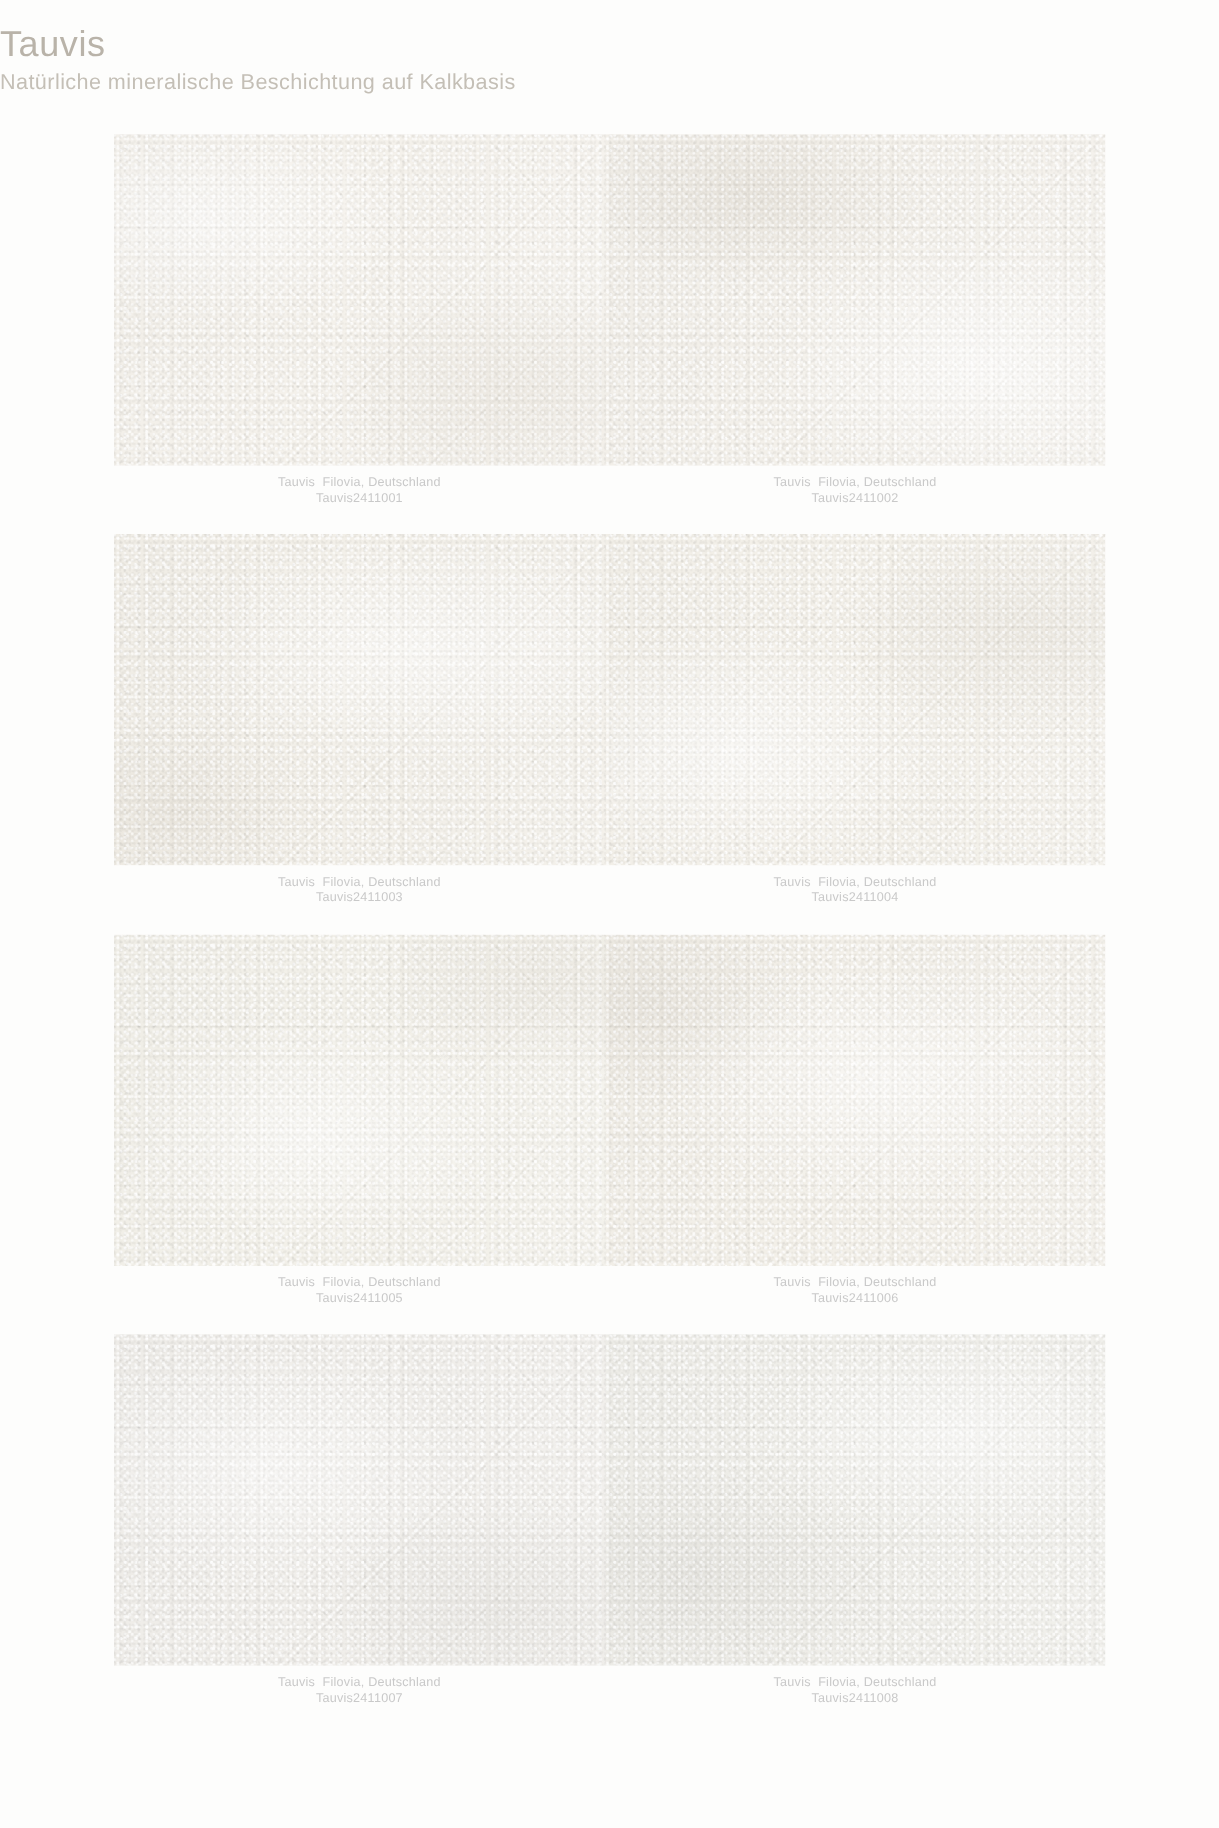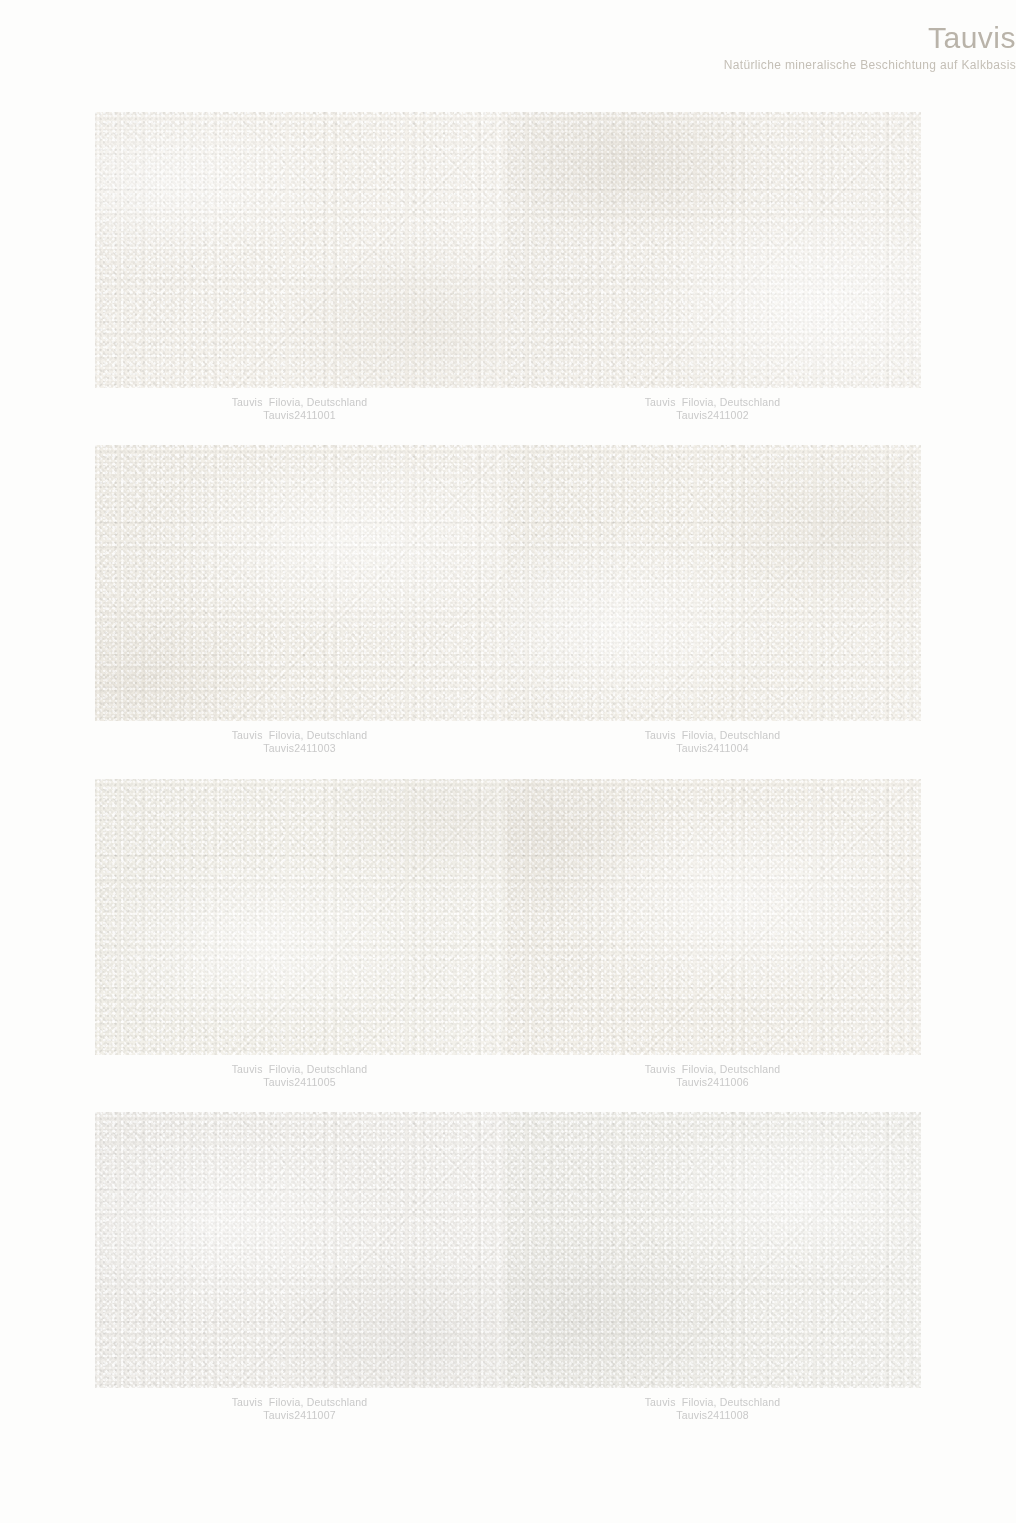--- a/index.html
+++ b/index.html
@@ -12,34 +12,34 @@
     height: 1523px;
     background: #fdfdfc;
     font-family: "Liberation Sans", sans-serif;
     overflow: hidden;
     position: relative;
   }
 
   
   .page-header {
     width: 100%;
-    text-align: right;
+    text-align: left;
     padding-top: 22px;
     box-sizing: border-box;
   }
   .page-title {
     font-size: 30px;
     font-weight: 400;
     color: #b9b3a9;
     letter-spacing: 0.5px;
     line-height: 1.05;
     margin: 0;
   }
   .page-subtitle {
-    font-size: 12px;
+    font-size: 18px;
     font-weight: 400;
     color: #c4bfb6;
     letter-spacing: 0.35px;
     margin: 5px 0 0 0;
     line-height: 1.1;
   }
 
   
   .swatch-grid {
     position: absolute;

